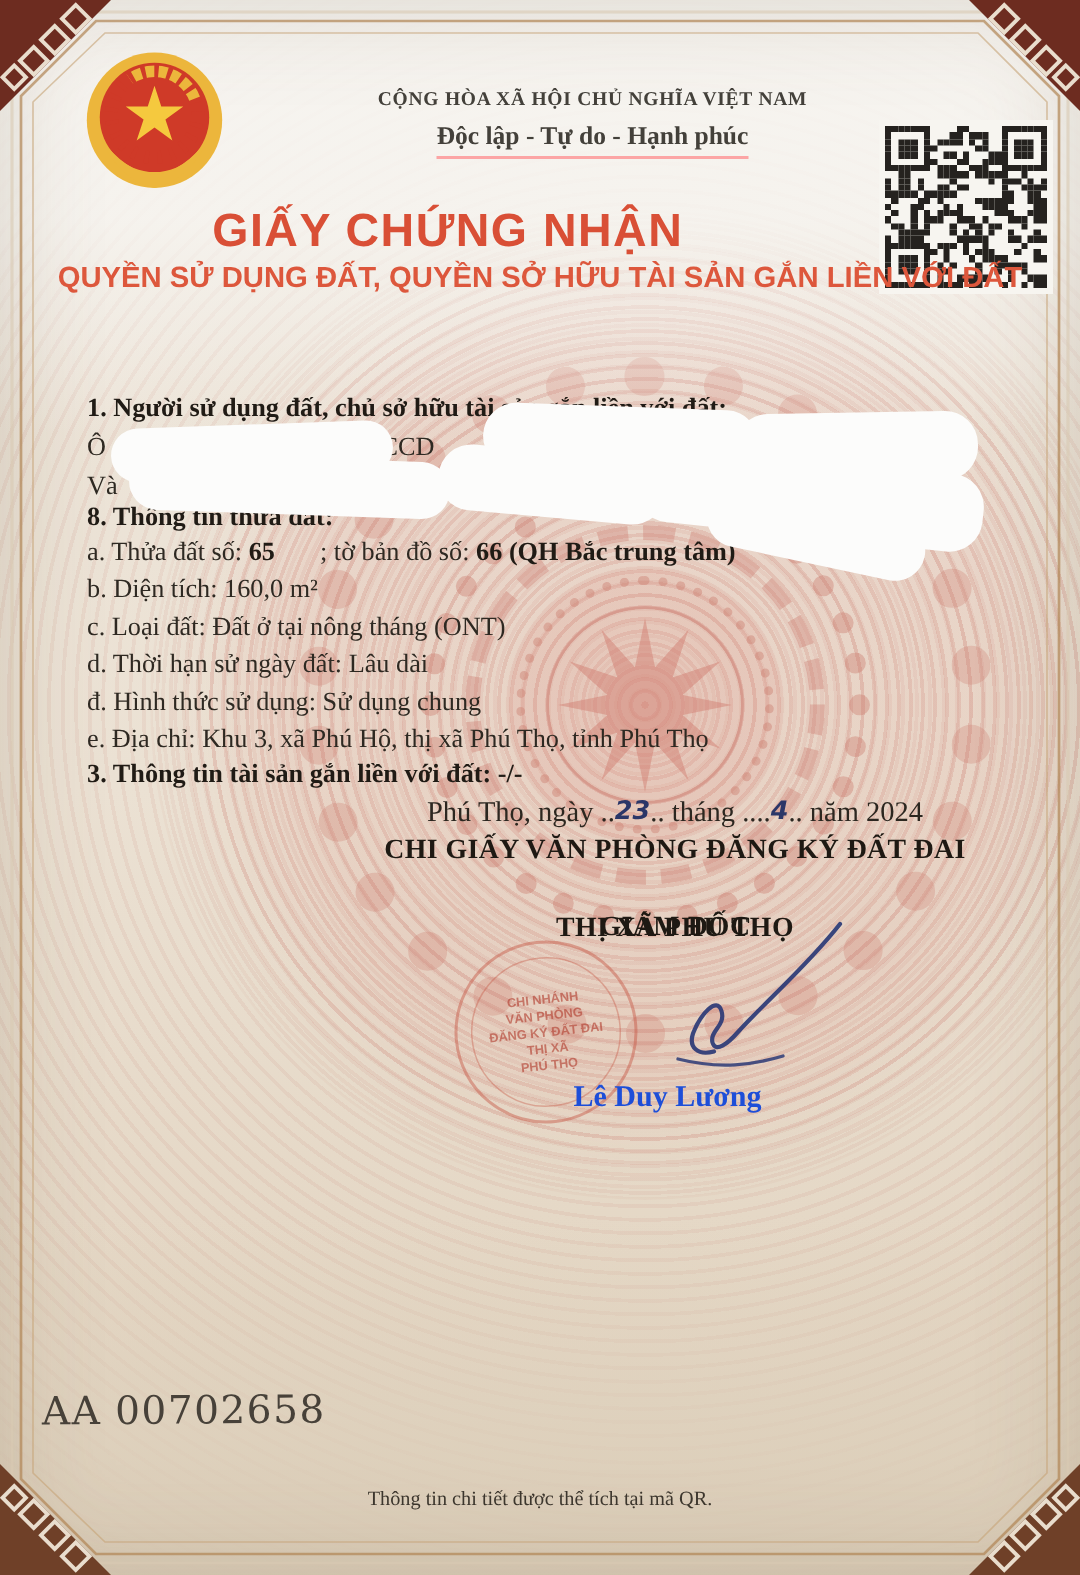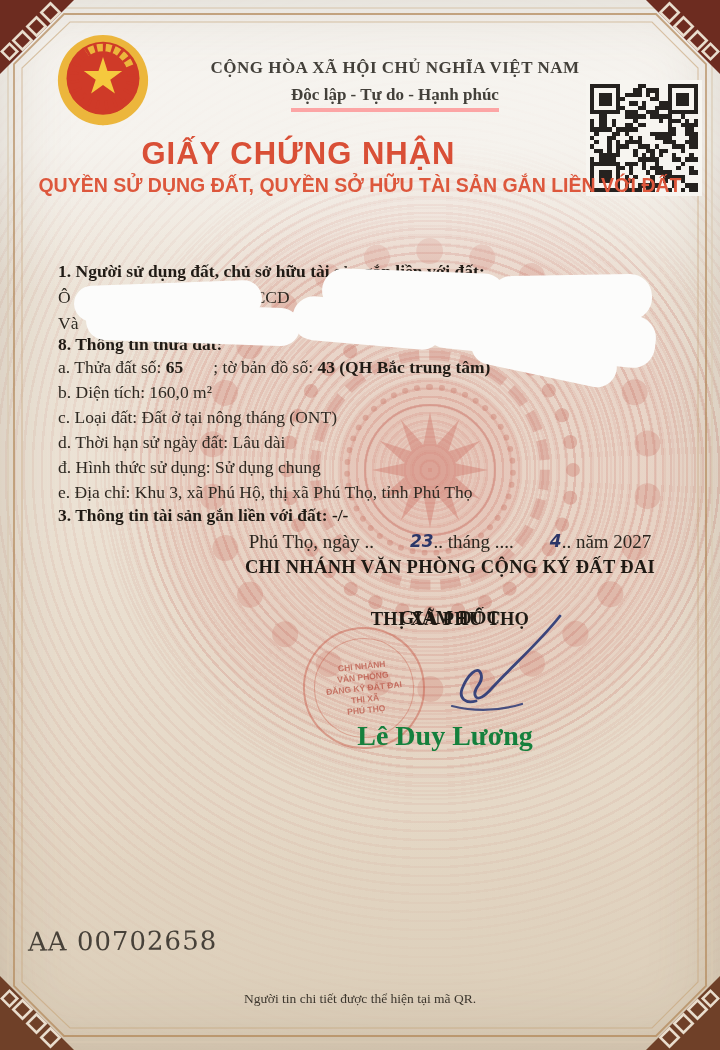--- a/index.html
+++ b/index.html
@@ -31,23 +31,23 @@
   .vignette{box-shadow:inset 0 0 70px rgba(115,95,72,.22);}
   .frame-svg{position:absolute;left:0;top:0;}
   .corner{position:absolute;width:74px;height:74px;}
   .c-tl{left:0;top:0;}
   .c-tr{right:0;top:0;transform:scaleX(-1);}
   .c-bl{left:0;bottom:0;transform:scaleY(-1);}
   .c-br{right:0;bottom:0;transform:scale(-1,-1);}
   
   .emblem{position:absolute;left:55px;top:32px;}
   .hdr{position:absolute;left:180px;top:58px;width:430px;text-align:center;color:#43403a;}
-  .hdr .country{font-weight:bold;font-size:17px;letter-spacing:.5px;}
+  .hdr .country{font-weight:bold;font-size:13px;letter-spacing:.5px;}
   .hdr .motto{display:inline-block;font-weight:bold;font-size:17px;margin-top:7px;
-              padding-bottom:3px;border-bottom:4px solid #fca5a5;}
+              padding-bottom:3px;border-bottom:2px solid #fca5a5;}
   .qr{position:absolute;left:586px;top:80px;width:116px;height:116px;background:#f7f5f0;
       display:grid;grid-template-columns:repeat(25,1fr);grid-template-rows:repeat(25,1fr);
       padding:4px;box-sizing:border-box;}
   .qr div.on{background:#25221f;}
   .title1{position:absolute;left:0;top:136px;width:597px;text-align:center;
       font-family:"Liberation Sans",sans-serif;font-weight:bold;font-size:31px;
       color:#d94f36;letter-spacing:1px;}
   .title2{position:absolute;left:0;top:174px;width:720px;text-align:center;
       font-family:"Liberation Sans",sans-serif;font-weight:bold;font-size:19.5px;
       color:#dd573c;}
@@ -55,33 +55,33 @@
   .bl{position:absolute;left:58px;font-size:17.5px;color:#2e2922;white-space:nowrap;}
   .bl b{color:#201b15;}
   .hb{font-weight:bold;color:#201b15;}
   .frag{position:absolute;font-size:17.5px;color:#2e2922;}
   .spacer{display:inline-block;width:30px;}
   .blob{position:absolute;background:#fcfcfb;border-radius:22px;}
   
   .dateline{position:absolute;left:210px;top:531px;width:480px;text-align:center;
       font-size:19px;color:#2c2720;}
   .hand{font-family:"DejaVu Sans",sans-serif;font-style:italic;font-weight:bold;
-      color:#2b3668;font-size:17px;position:relative;top:-1px;margin-left:36px;}
+      color:#2b3668;font-size:17px;position:relative;top:-1px;}
   .office{position:absolute;left:190px;width:520px;text-align:center;font-weight:bold;
       font-size:18.5px;color:#1e1913;letter-spacing:.3px;}
   .o1{top:557px;} .o2{top:609px;} .o3{top:608px;}
   .stamp{position:absolute;left:303px;top:627px;width:118px;height:118px;border-radius:50%;
       border:2.5px solid rgba(198,84,66,.45);transform:rotate(-6deg);
       display:flex;align-items:center;justify-content:center;}
   .stamp .inner{position:absolute;inset:9px;border-radius:50%;border:1.5px solid rgba(198,84,66,.38);}
   .stamp .txt{position:relative;text-align:center;font-size:8.5px;font-weight:bold;
       line-height:11px;color:rgba(178,62,46,.62);font-family:"Liberation Sans",sans-serif;}
   .sig{position:absolute;left:398px;top:608px;}
   .signer{position:absolute;left:310px;top:720px;width:270px;text-align:center;
-      font-weight:bold;font-size:28px;color:#15803d;}
+      font-weight:bold;font-size:20px;color:#1d4ed8;}
   
   .serial{position:absolute;left:28px;top:926px;font-family:"DejaVu Serif",serif;
       font-size:26px;color:#474139;letter-spacing:1px;transform:rotate(-.4deg);}
   .footnote{position:absolute;left:0;top:991px;width:720px;text-align:center;
       font-size:13.5px;color:#3c362d;}
 </style>
 </head>
 <body>
 
 <div class="layer paper"></div>
@@ -784,56 +784,56 @@
 <div class="title2">QUYỀN SỬ DỤNG ĐẤT, QUYỀN SỞ HỮU TÀI SẢN GẮN LIỀN VỚI ĐẤT</div>
 
 <div class="bl hb" style="top:261px">1. Người sử dụng đất, chủ sở hữu tài sản gắn liền với đất:</div>
 <span class="frag" style="left:58px;top:287px">Ô</span>
 <span class="frag" style="left:242px;top:287px">CCCD</span>
 <span class="frag" style="left:58px;top:313px">Và</span>
 <span class="frag" style="left:240px;top:313px">CCC</span>
 
 <div class="bl hb" style="top:334px">8. Thông tin thửa đất:</div>
 <div class="bl" style="top:357px">
-  <span>a. Thửa đất số: </span><b>65</b><span class="spacer"></span><span>; tờ bản đồ số: </span><b>43 (QH Bắc trung tâm)</b>
+  <span>a. Thửa đất số: </span><b>65</b><span class="spacer"></span><span>; tờ bản đồ số: </span><b>66 (QH Bắc trung tâm)</b>
 </div>
 <div class="bl" style="top:382px">b. Diện tích: 160,0 m²</div>
 <div class="bl" style="top:407px">c. Loại đất: Đất ở tại nông tháng (ONT)</div>
 <div class="bl" style="top:432px">d. Thời hạn sử ngày đất: Lâu dài</div>
 <div class="bl" style="top:457px">đ. Hình thức sử dụng: Sử dụng chung</div>
 <div class="bl" style="top:482px">e. Địa chỉ: Khu 3, xã Phú Hộ, thị xã Phú Thọ, tỉnh Phú Thọ</div>
 <div class="bl" style="top:505px">
   <span class="hb">3. Thông tin tài sản gắn liền với đất:</span><b> -/-</b>
 </div>
 
 <div class="blob" style="left:74px;top:283px;width:188px;height:36px;transform:rotate(-2deg)"></div>
 <div class="blob" style="left:322px;top:271px;width:184px;height:44px;transform:rotate(2deg)"></div>
 <div class="blob" style="left:490px;top:275px;width:162px;height:46px;transform:rotate(-1deg)"></div>
 <div class="blob" style="left:86px;top:305px;width:214px;height:38px;transform:rotate(2deg)"></div>
 <div class="blob" style="left:292px;top:301px;width:152px;height:44px;transform:rotate(5deg)"></div>
 <div class="blob" style="left:424px;top:306px;width:232px;height:52px;transform:rotate(6deg)"></div>
 <div class="blob" style="left:470px;top:336px;width:148px;height:40px;transform:rotate(12deg)"></div>
 
 <div class="dateline">
-  <span>Phú Thọ, ngày ..</span><span class="hand">23</span><span>.. tháng ....</span><span class="hand">4</span><span>.. năm 2027</span>
+  <span>Phú Thọ, ngày ..</span><span class="hand">23</span><span>.. tháng ....</span><span class="hand">4</span><span>.. năm 2024</span>
 </div>
-<div class="office o1">CHI NHÁNH VĂN PHÒNG CỘNG KÝ ĐẤT ĐAI</div>
+<div class="office o1">CHI GIẤY VĂN PHÒNG ĐĂNG KÝ ĐẤT ĐAI</div>
 <div class="office o2">THỊ XÃ PHÚ THỌ</div>
 <div class="office o3">GIÁM ĐỐC</div>
 
 <div class="stamp">
   <div class="inner"></div>
   <div class="txt">
     <div>CHI NHÁNH</div>
     <div>VĂN PHÒNG</div>
     <div>ĐĂNG KÝ ĐẤT ĐAI</div>
     <div>THỊ XÃ</div>
     <div>PHÚ THỌ</div>
   </div>
 </div>
 <svg class="sig" width="175" height="108">
   <path d="M162 8 C140 36 112 60 94 80 C87 88 79 94 77 87 C75 79 86 76 83 66 C80 56 69 68 64 81 C61 90 67 96 78 93" fill="none" stroke="#2b3976" stroke-width="2.8" stroke-linecap="round" opacity=".92"></path>
   <path d="M54 98 C82 105 104 102 124 96" fill="none" stroke="#2b3976" stroke-width="2.2" stroke-linecap="round" opacity=".85"></path>
 </svg>
 <div class="signer">Lê Duy Lương</div>
 
 <div class="serial">AA 00702658</div>
-<div class="footnote">Người tin chi tiết được thể hiện tại mã QR.</div>
+<div class="footnote">Thông tin chi tiết được thể tích tại mã QR.</div>
 
 </body></html>

